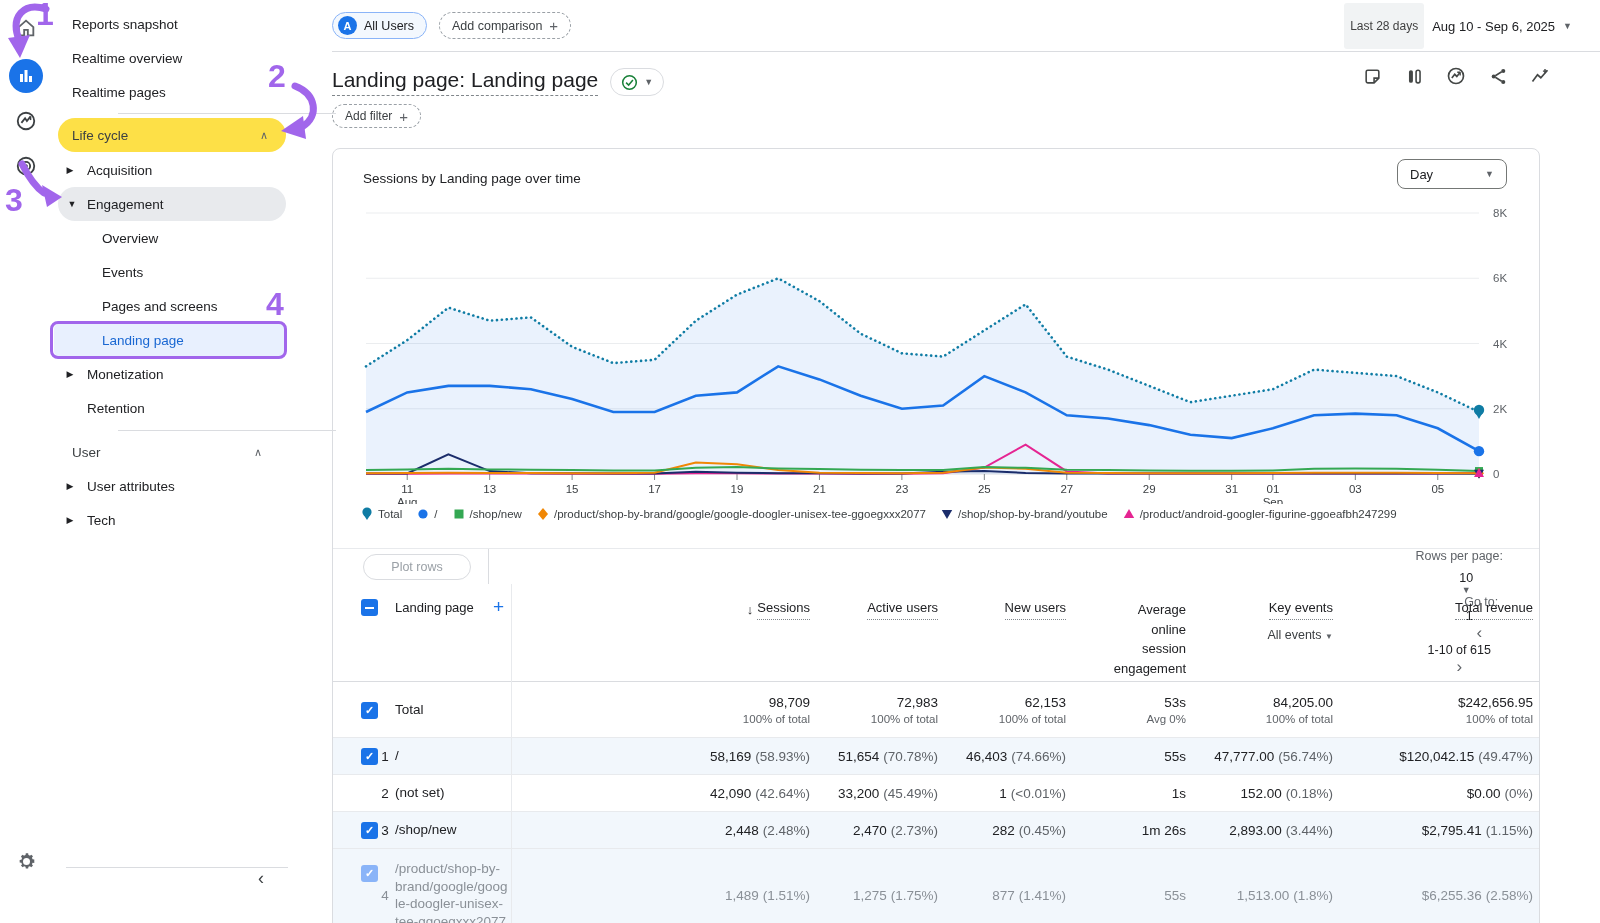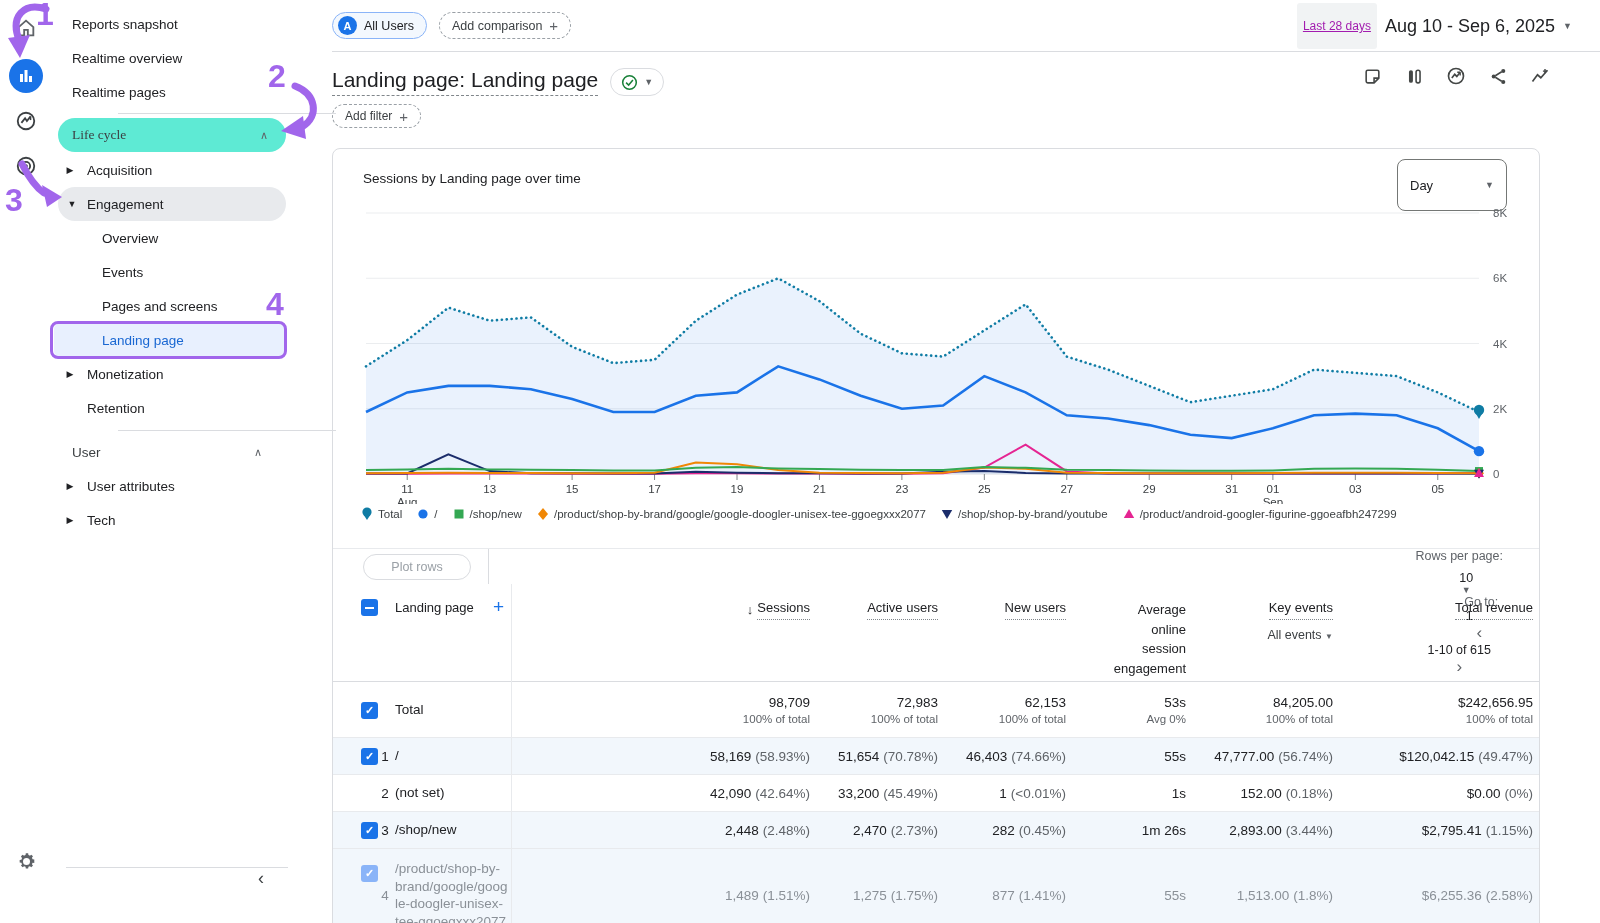--- a/index.html
+++ b/index.html
@@ -27,36 +27,36 @@
 
   
   .main { position:absolute; left:310px; top:0; right:0; bottom:0; background:#fff; }
   .topbar { position:absolute; left:22px; right:0; top:0; height:52px; border-bottom:1px solid #dadce0; display:flex; align-items:center; }
   .chip { display:flex; align-items:center; gap:7px; height:27px; border-radius:14px; padding:0 12px; font-size:12.5px; font-weight:500; cursor:pointer; }
   .chip-users { border:1.5px solid #8ab4f8; background:#f3f8fe; padding-left:5px; }
   .avatar-a { width:19px; height:19px; border-radius:50%; background:#1a73e8; color:#fff; font-size:11px; font-weight:bold; display:flex; align-items:center; justify-content:center; }
   .chip-dashed { border:1px dashed #9aa0a6; margin-left:12px; color:#3c4043; }
   .plus-glyph { font-size:15px; color:#5f6368; font-weight:400; }
   .date-zone { position:absolute; right:28px; top:0; height:52px; display:flex; align-items:center; gap:8px; font-size:13px; }
-  .preset { background:#f1f3f4; padding:16px 6px; font-size:12px; color:#a21caf; font-weight:500; border-radius:3px;text-decoration:underline; }
-  .date-text { font-weight:500; color:#202124; font-size:18px; }
+  .preset { background:#f1f3f4; padding:16px 6px; font-size:12px; color:#404040; font-weight:500; border-radius:3px; }
+  .date-text { font-weight:500; color:#202124; font-size:13px; }
   .dd-caret { color:#5f6368; font-size:9px; }
 
   .title-row { position:absolute; left:22px; top:62px; height:40px; display:flex; align-items:center; }
   .page-title { font-size:21px; color:#202124; border-bottom:1px dashed #80868b; padding-bottom:3px; }
   .check-pill { display:flex; align-items:center; gap:6px; border:1px solid #dadce0; border-radius:15px; height:28px; padding:0 10px; margin-left:12px; cursor:pointer; }
   .title-icons { position:absolute; right:50px; top:66px; display:flex; gap:22px; }
   .ticon { width:20px; height:20px; cursor:pointer; display:flex; align-items:center; justify-content:center; }
   .filter-row { position:absolute; left:22px; top:104px; }
   .chip-sm { height:24px; font-size:12px; border-radius:13px; margin-left:0; }
 
   
   .card { position:absolute; left:22px; top:148px; width:1208px; height:900px; border:1px solid #dadce0; border-radius:8px; background:#fff; }
   .chart-title { position:absolute; left:30px; top:22px; font-size:13.5px; color:#202124; }
-  .day-select { position:absolute; right:32px; top:10px; width:110px; height:52px; border:1px solid #747775; border-radius:8px; display:flex; align-items:center; justify-content:space-between; padding:0 12px; font-size:13px; cursor:pointer; }
+  .day-select { position:absolute; right:32px; top:10px; width:110px; height:30px; border:1px solid #747775; border-radius:8px; display:flex; align-items:center; justify-content:space-between; padding:0 12px; font-size:13px; cursor:pointer; }
   #chart { position:absolute; left:0; top:50px; }
   #legend { position:absolute; left:28px; top:358px; right:10px; display:flex; align-items:center; gap:15px; font-size:11.5px; color:#3c4043; white-space:nowrap; }
   .legend-item { display:flex; align-items:center; gap:5px; }
 
   
   .table-block { position:absolute; left:0; top:399px; right:0; }
   .controls-row { position:relative; height:36px; border-top:1px solid #e8eaed; display:flex; align-items:center; }
   .plot-rows-btn { position:absolute; left:30px; top:5px; width:108px; height:26px; border:1px solid #dadce0; border-radius:15px; color:#9aa0a6; font-size:12.5px; display:flex; align-items:center; justify-content:center; }
   .ctl-divider { position:absolute; left:155px; top:0; bottom:0; border-left:1px solid #dadce0; }
   .search-wrap { position:absolute; left:170px; top:0; height:36px; display:flex; align-items:center; gap:9px; }
@@ -150,21 +150,21 @@
   <div class="nav-item lvl0" style="top:41px;">
       <span>Realtime overview</span>
     </div>
   <div class="nav-item lvl0" style="top:7px;">
       <span>Reports snapshot</span>
     </div>
   <div class="nav-item lvl0" style="top:75px;">
       <span>Realtime pages</span>
     </div>
   <div class="sb-divider" style="top:113px;"></div>
-  <div class="nav-item lvl0 nav-header pill-bg" style="top:118px; left:6px; width:228px; background:#5eead4; padding-left:14px;font-family:Liberation Serif, serif;">
+  <div class="nav-item lvl0 nav-header pill-bg" style="top:118px; left:6px; width:228px; background:#fde047; padding-left:14px;">
     <span>Life cycle</span>
     <span class="chev">∧</span>
   </div>
   <div class="nav-item lvl1" style="top:153px;">
       <span class="caret">▶</span>
       <span>Acquisition</span>
     </div>
   <div class="nav-item lvl1 pill-bg" style="top:187px; left:6px; width:228px; background:#e8eaed; padding-left:29px;">
       <span class="caret" style="left:8px;">▼</span>
       <span>Engagement</span>

